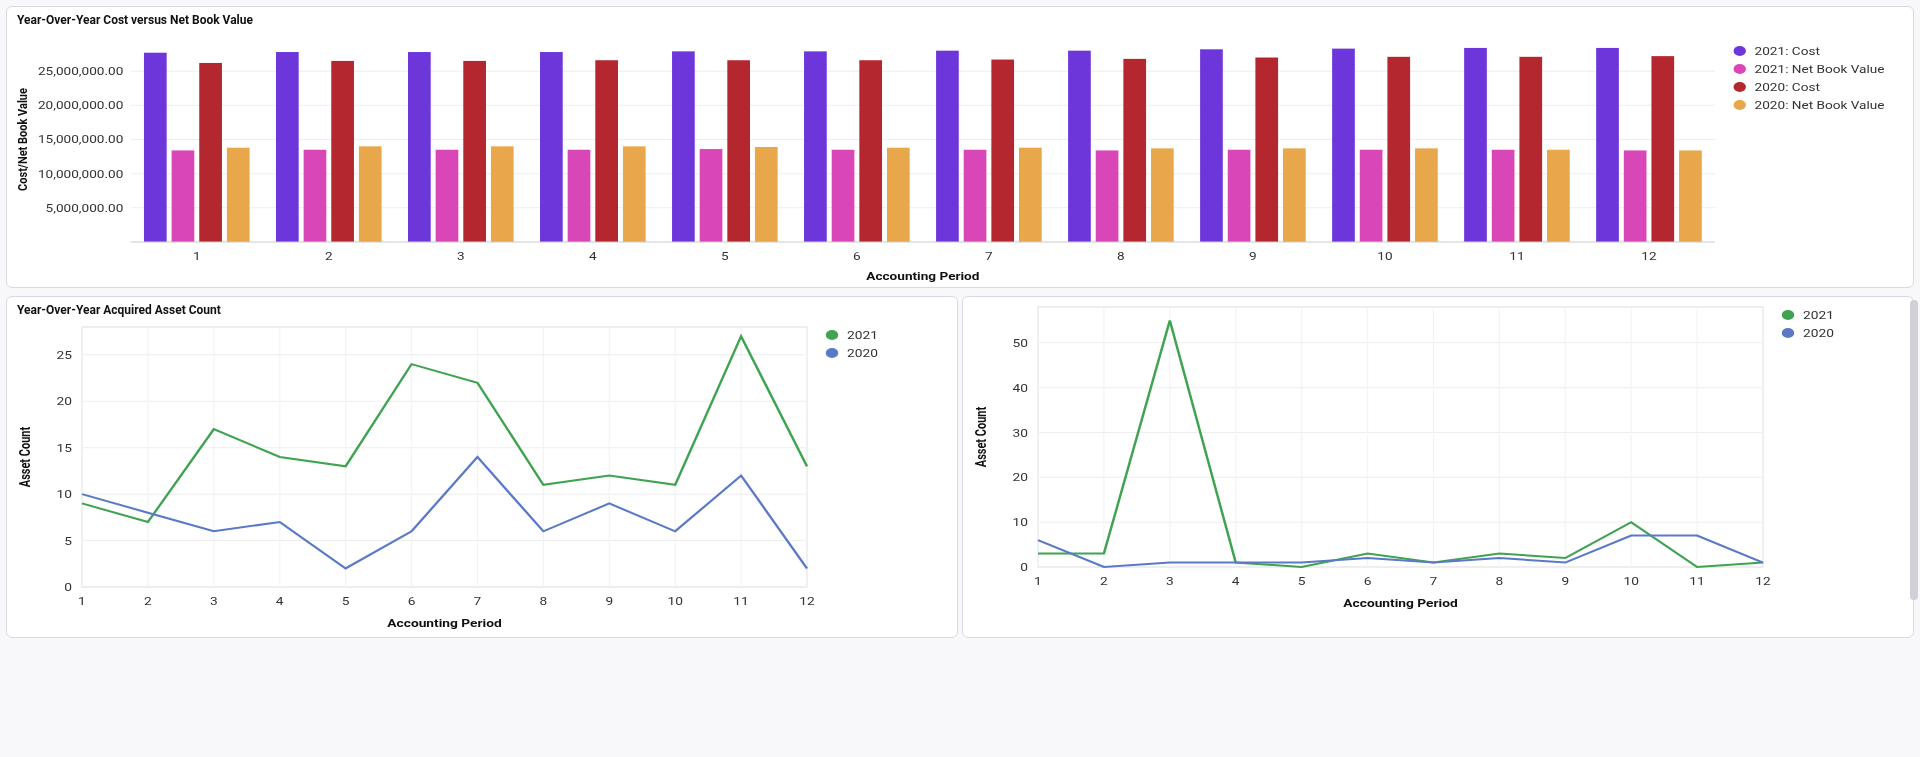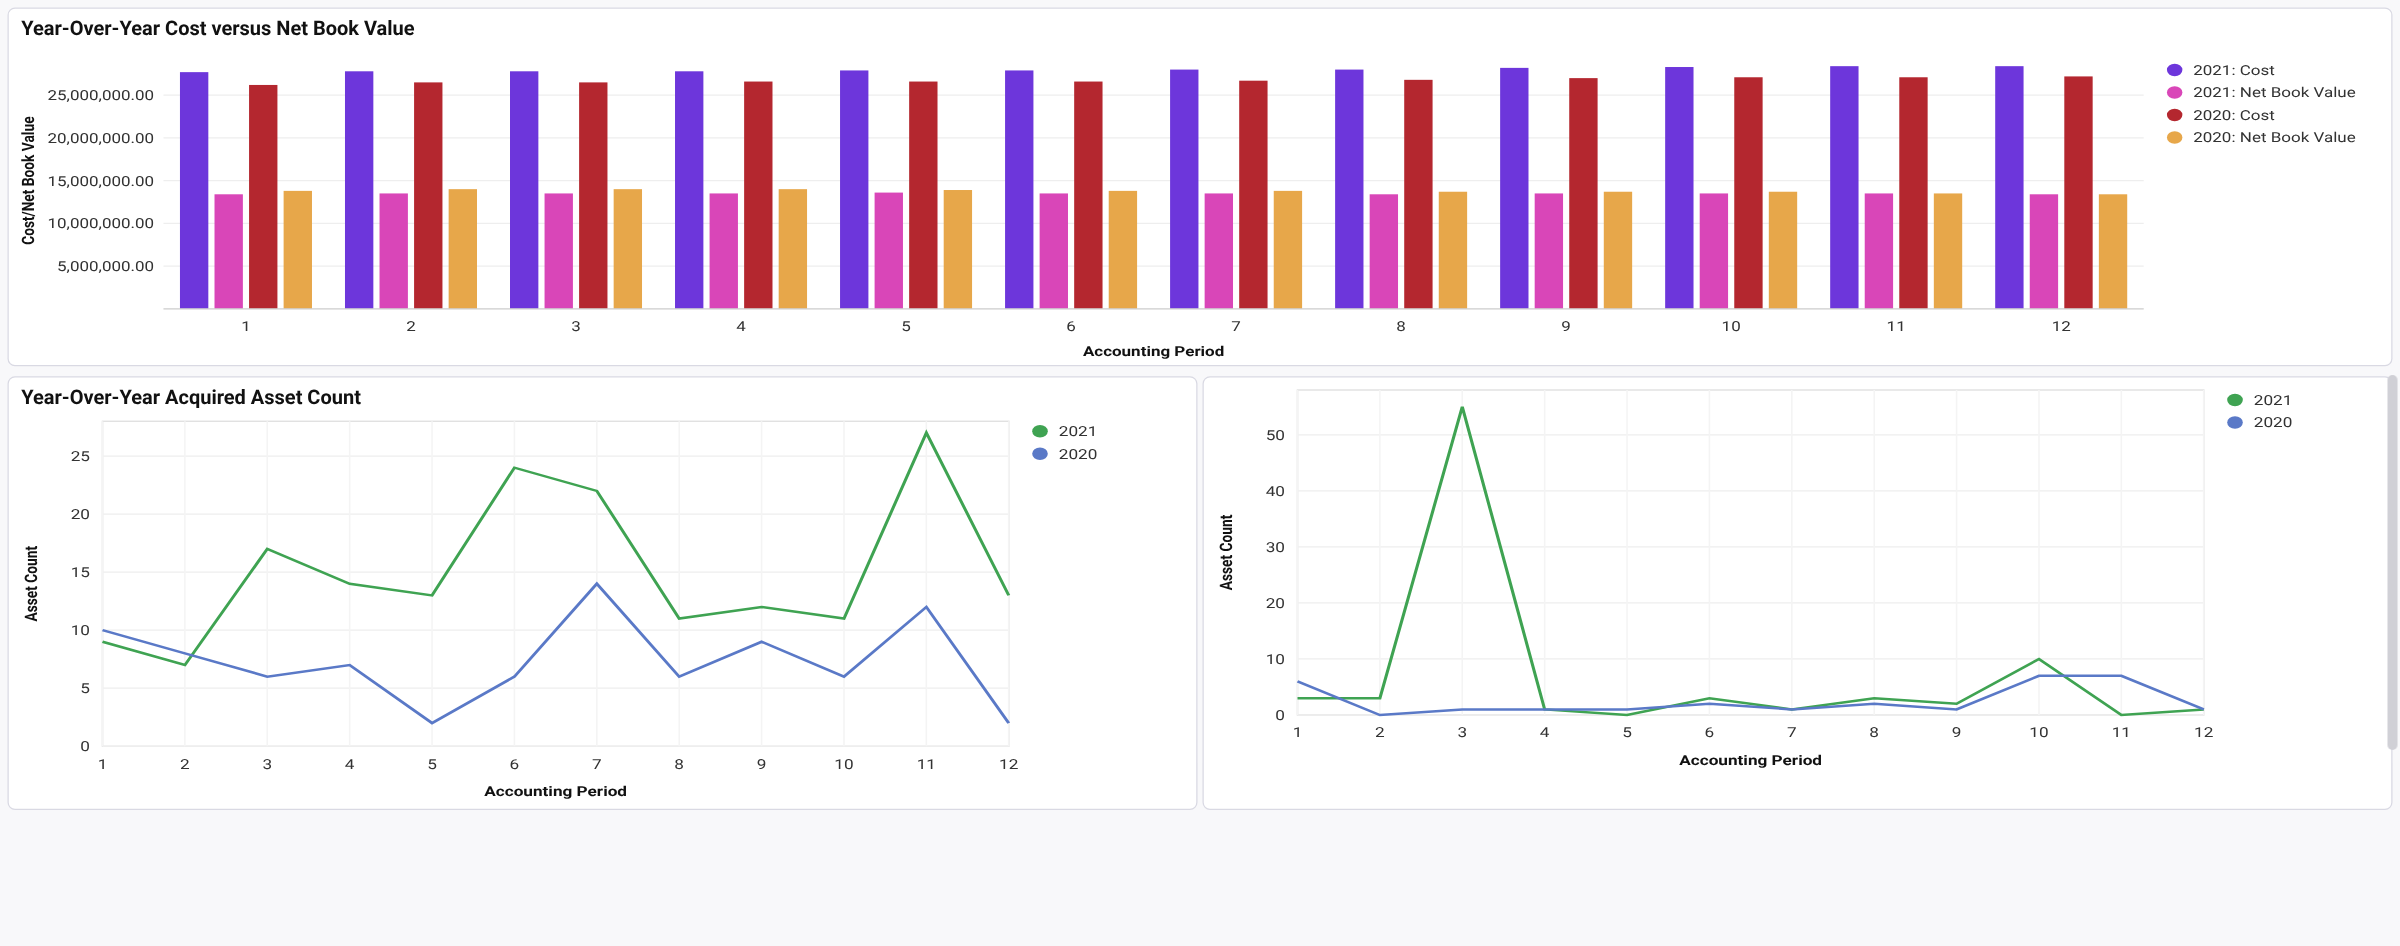--- a/index.html
+++ b/index.html
@@ -1,18 +1,18 @@
 <!DOCTYPE html>
 <html><head>
 <meta charset="utf-8">
 <style>
   html,body { margin:0; padding:0; font-family:-apple-system,BlinkMacSystemFont,"Segoe UI",Roboto,Helvetica,Arial,sans-serif; background:#f8f8fa; }
   .wrap { padding:6px; }
   .card { background:#fff; border:1px solid #d9d9e3; border-radius:6px; margin-bottom:8px; position:relative; }
-  .card-title { font-size:16px; font-weight:700; color:#111; padding:6px 10px 0 10px; }
+  .card-title { font-size:12px; font-weight:700; color:#111; padding:6px 10px 0 10px; }
   .row2 { display:flex; gap:4px; }
   .row2 .card { flex:1 1 0; }
   svg text { font-family:inherit; }
   .axis-label { font-size:11px; font-weight:700; fill:#111; }
   .tick-label { font-size:11px; fill:#333; }
   .scrollbar { position:fixed; right:2px; top:300px; height:300px; width:8px; background:#d0d0d6; border-radius:4px; }
 </style>
 </head>
 <body>
 

